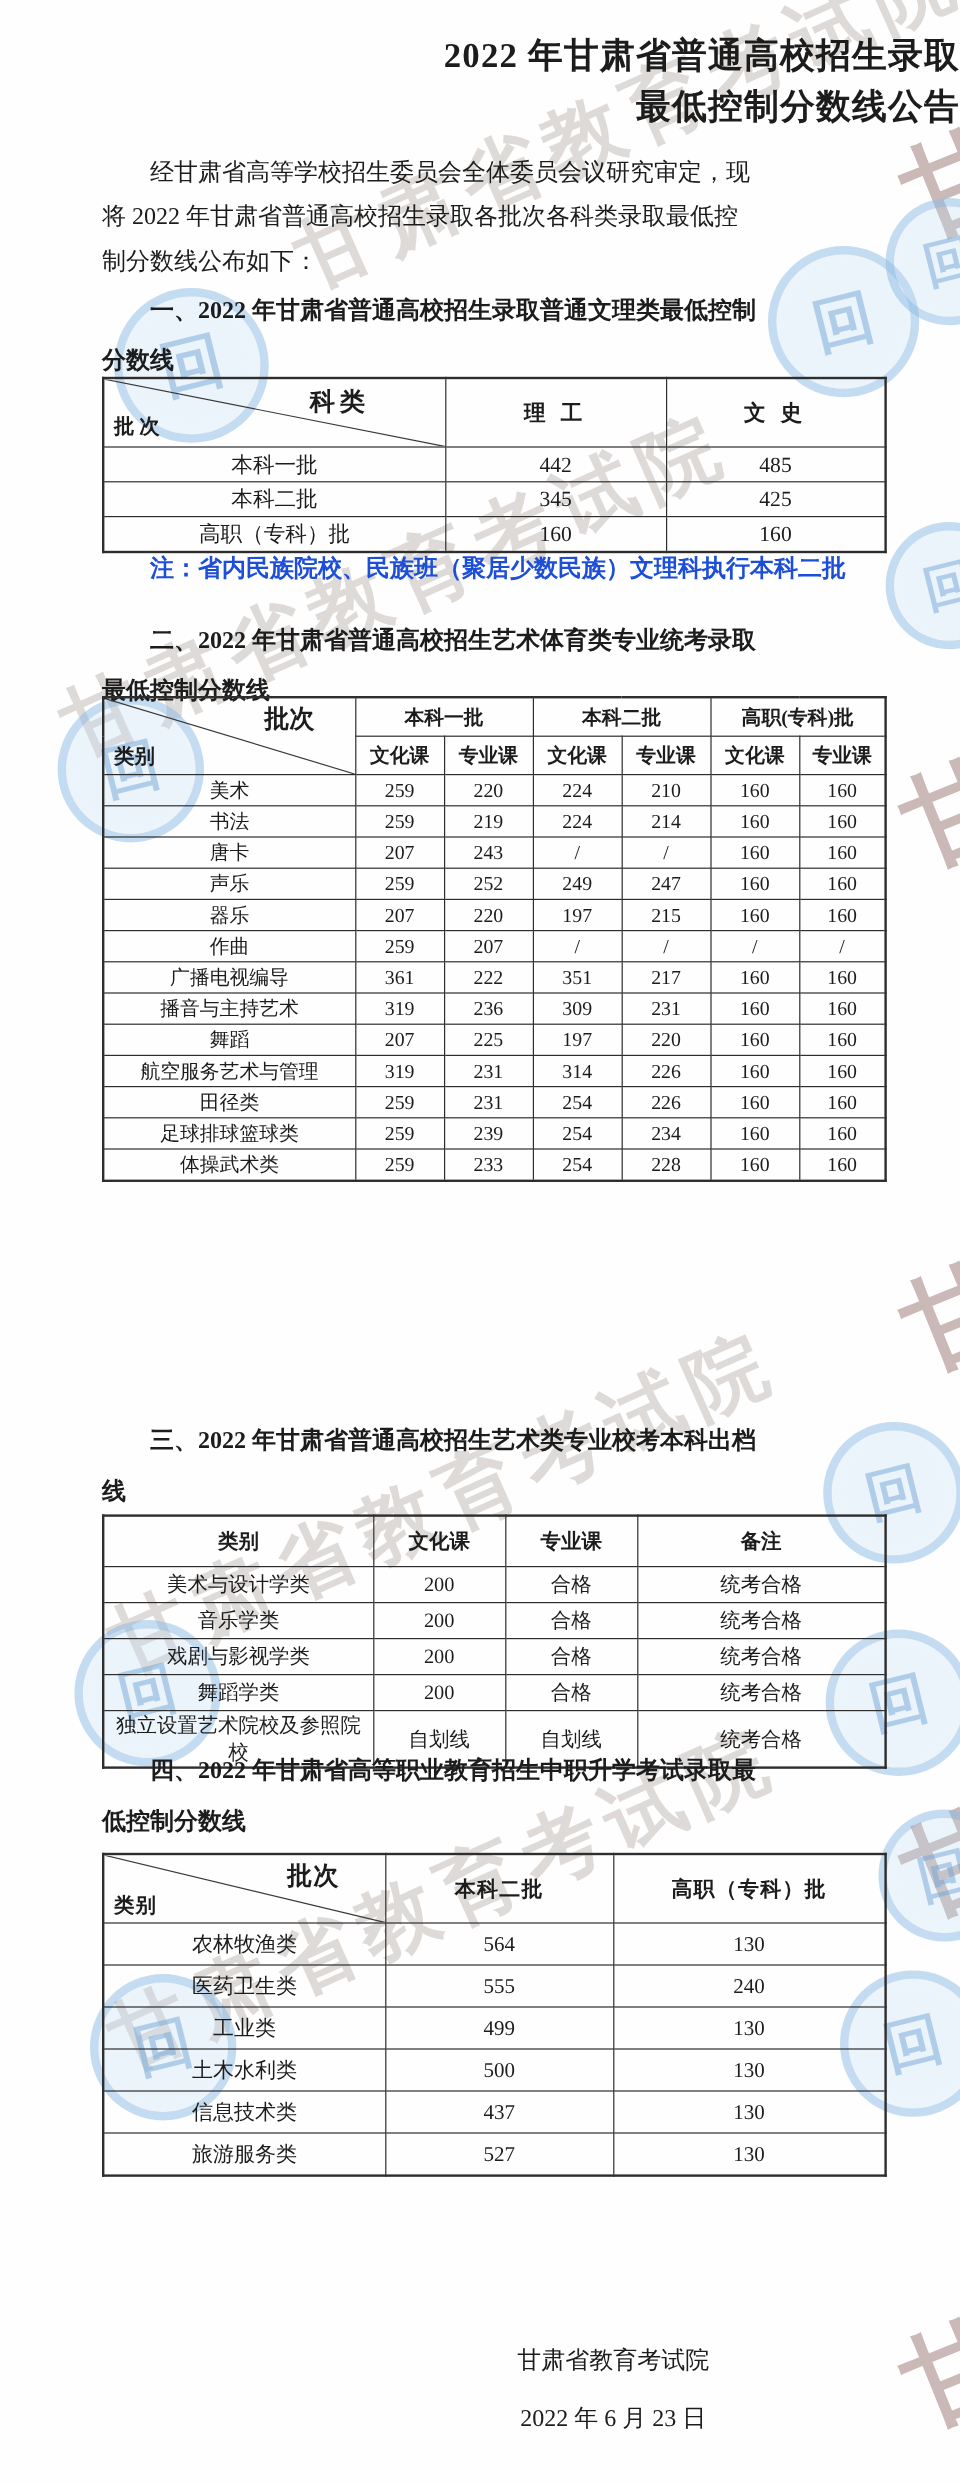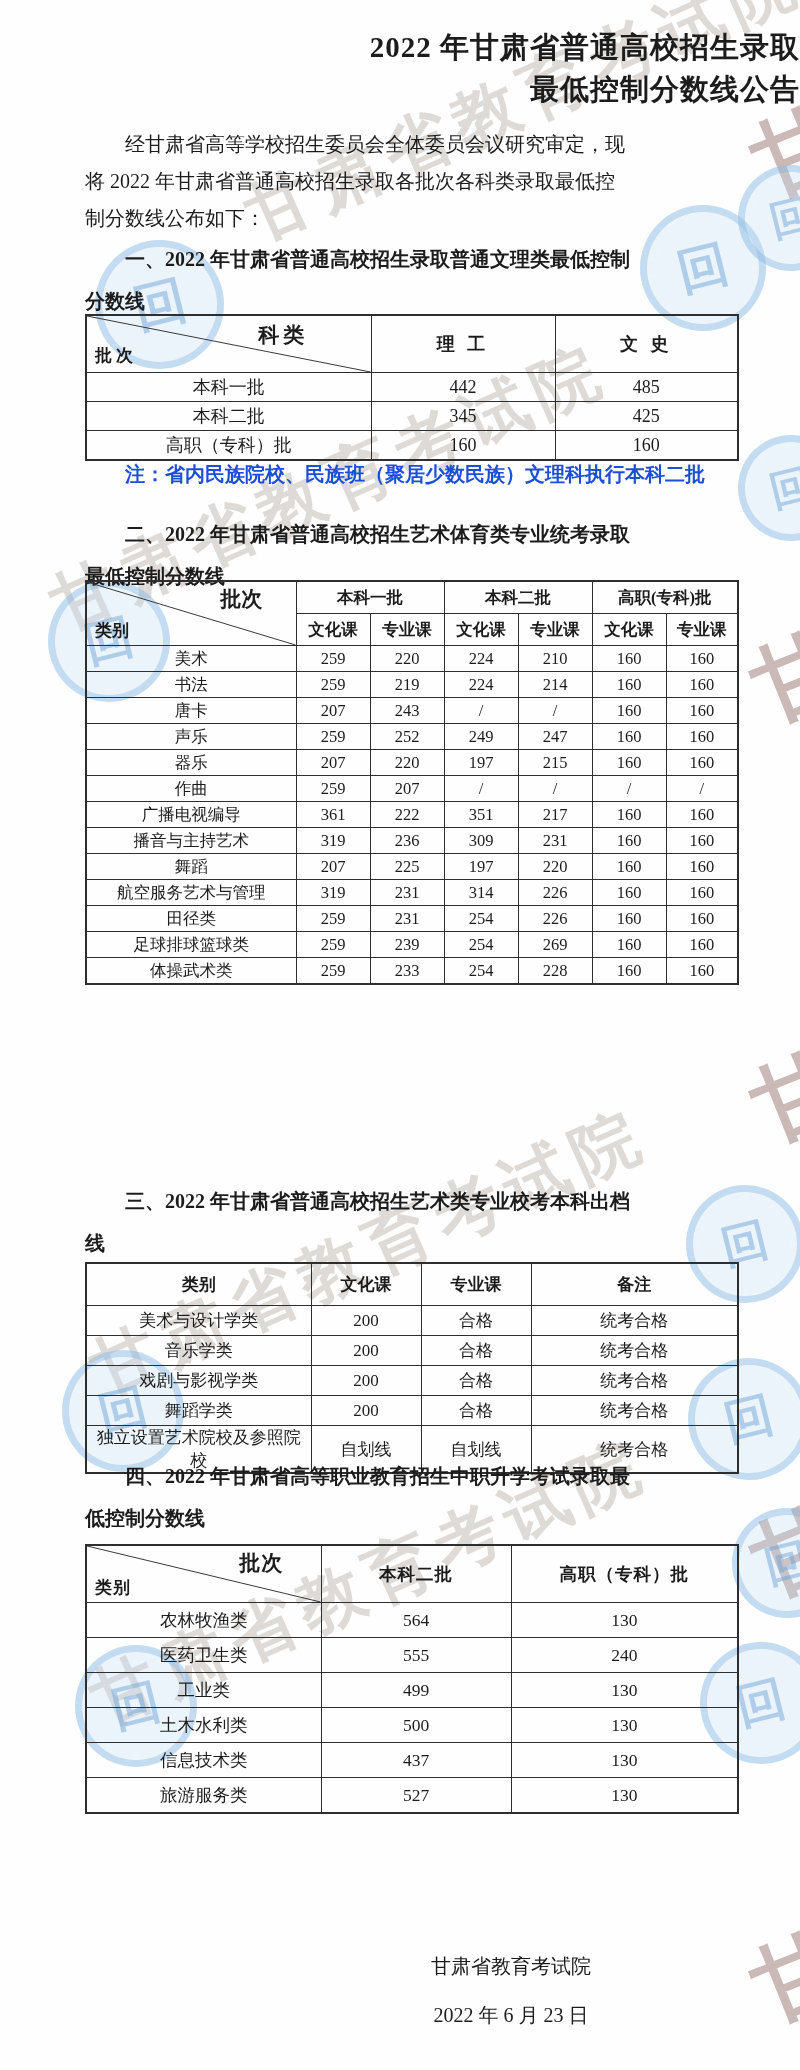--- a/index.html
+++ b/index.html
@@ -303,21 +303,21 @@
             <td>254</td>
             <td>226</td>
             <td>160</td>
             <td>160</td>
           </tr>
           <tr>
             <td>足球排球篮球类</td>
             <td>259</td>
             <td>239</td>
             <td>254</td>
-            <td>269</td>
+            <td>234</td>
             <td>160</td>
             <td>160</td>
           </tr>
           <tr>
             <td>体操武术类</td>
             <td>259</td>
             <td>233</td>
             <td>254</td>
             <td>228</td>
             <td>160</td>

